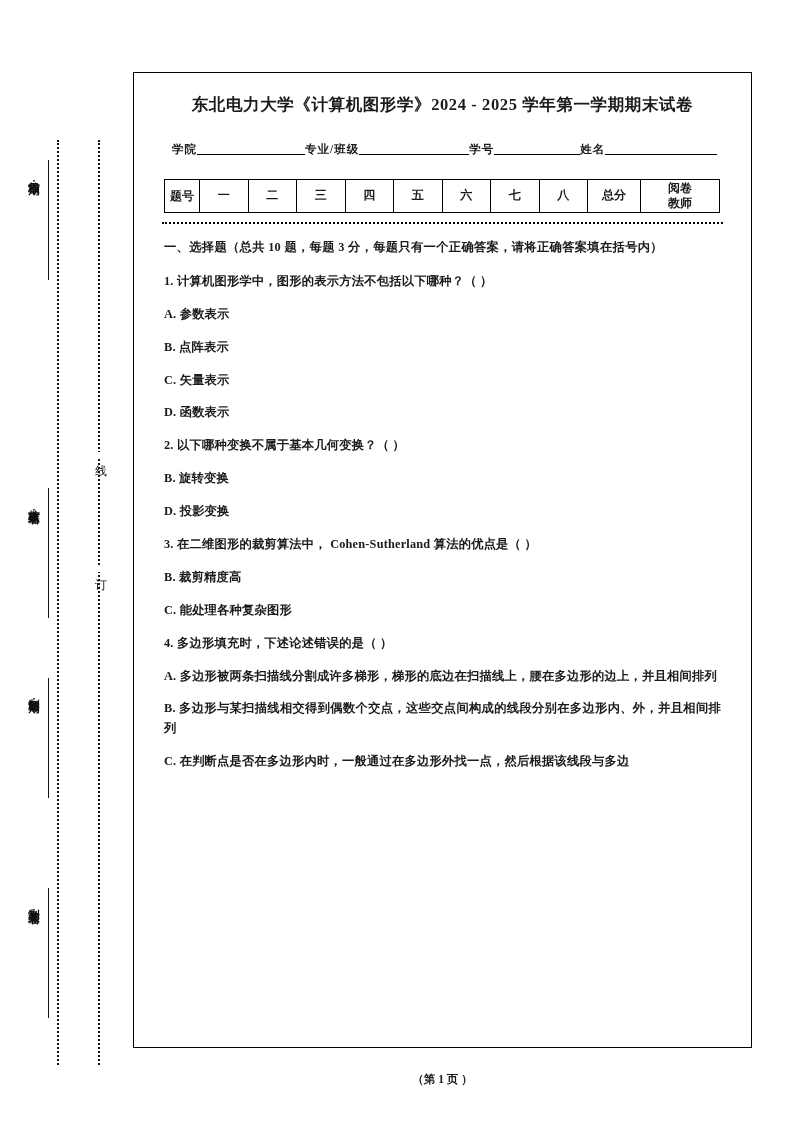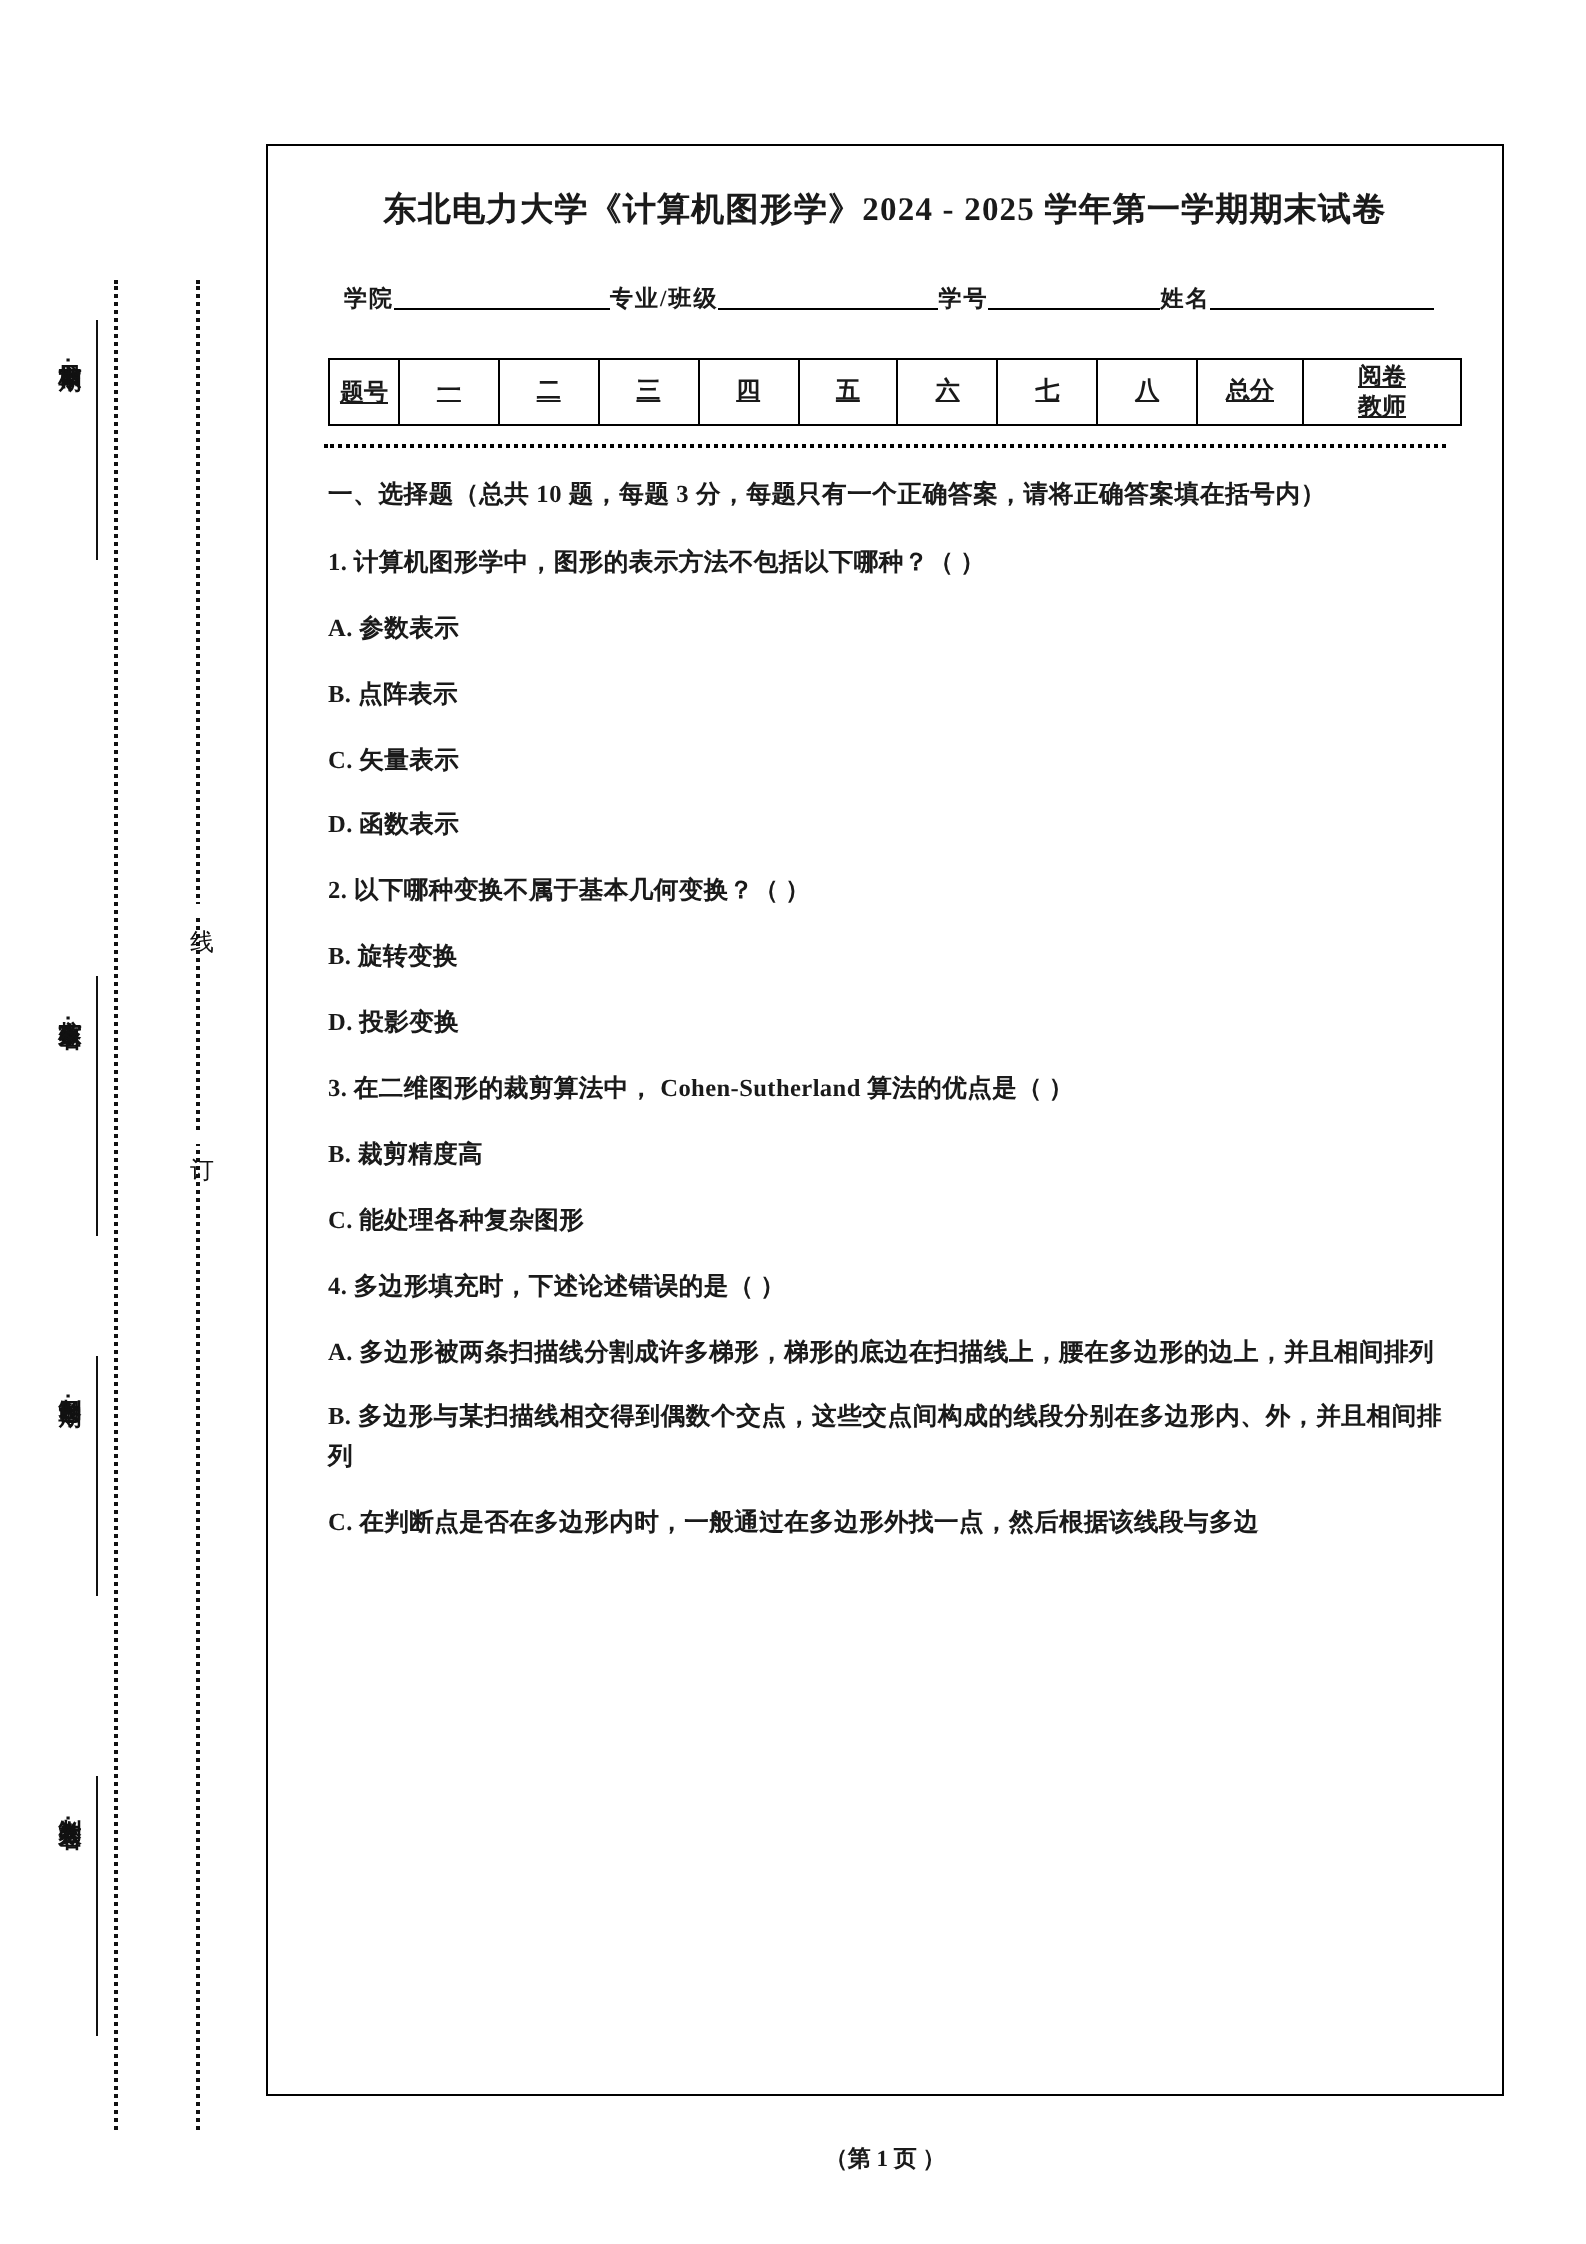--- a/index.html
+++ b/index.html
@@ -96,21 +96,21 @@
   #student-info .ul {
     border-bottom: 1.1px solid #000;
     height: 12px;
   }
   .ul-college  { width: 108px; }
   .ul-class    { width: 110px; }
   .ul-number   { width: 86px; }
   .ul-name     { width: 112px; }
 
   
-  #score-table-wrap { margin: 22px 6px 0 16px; text-decoration: underline; }
+  #score-table-wrap { margin: 22px 17px 0 16px; }
   table.score {
     border-collapse: collapse;
     width: 100%;
     table-layout: fixed;
   }
   table.score td {
     border: 1px solid #000;
     text-align: center;
     vertical-align: middle;
     font-size: 12px;

